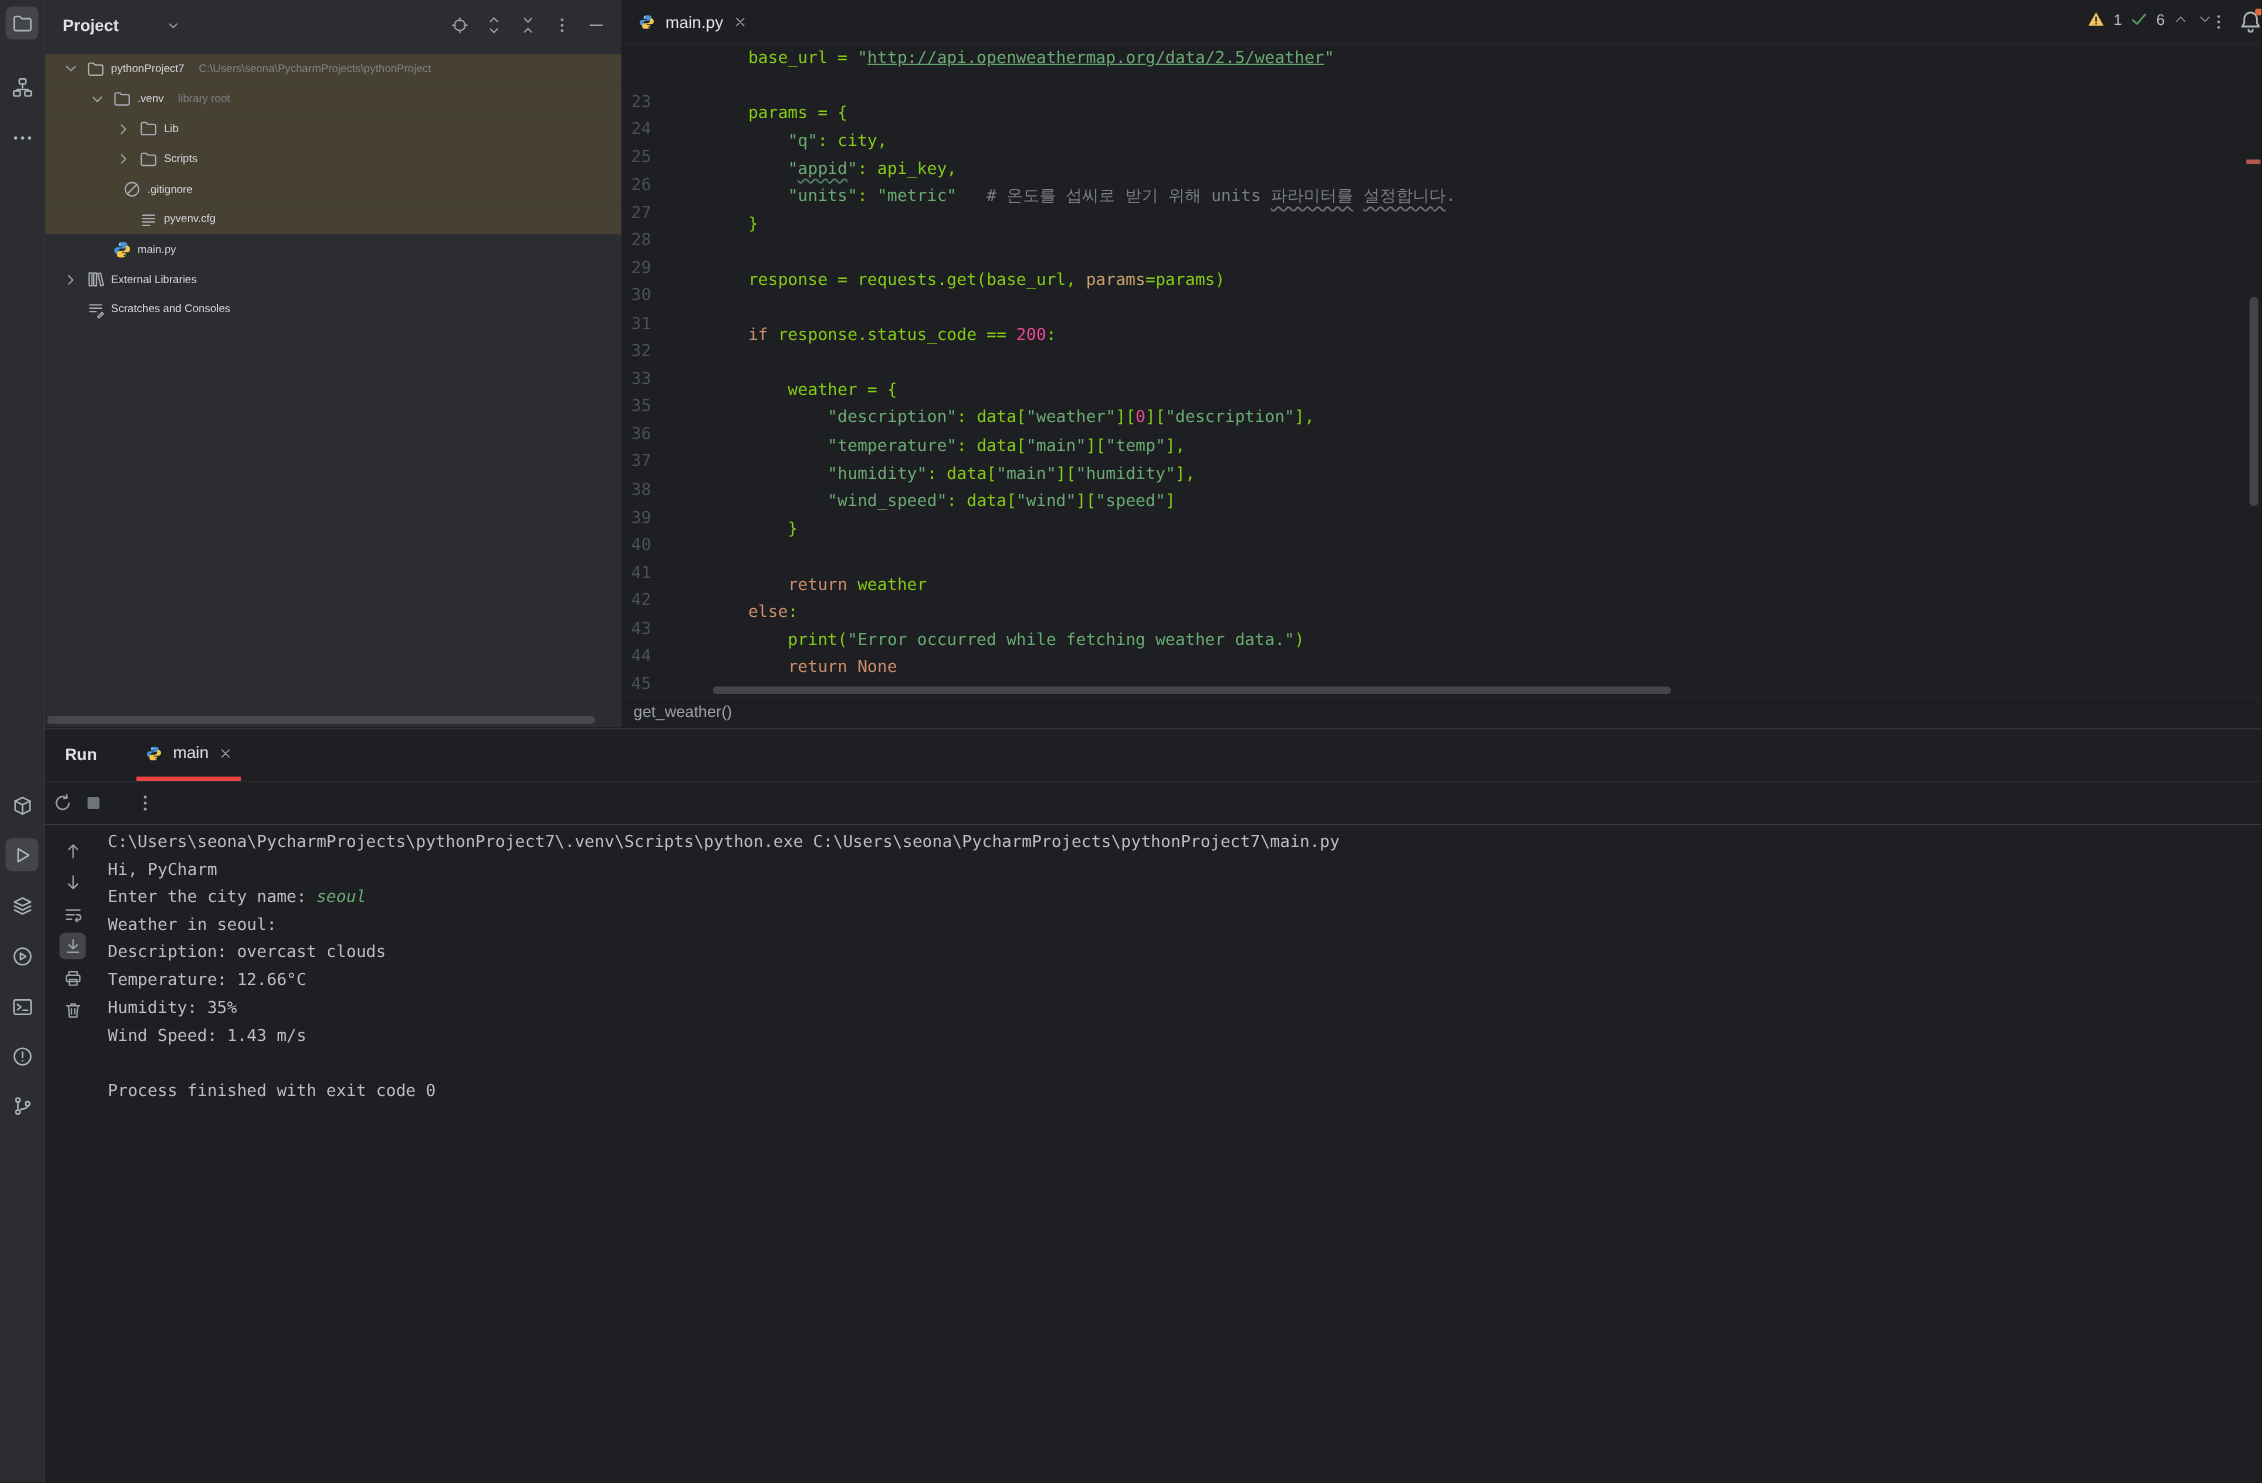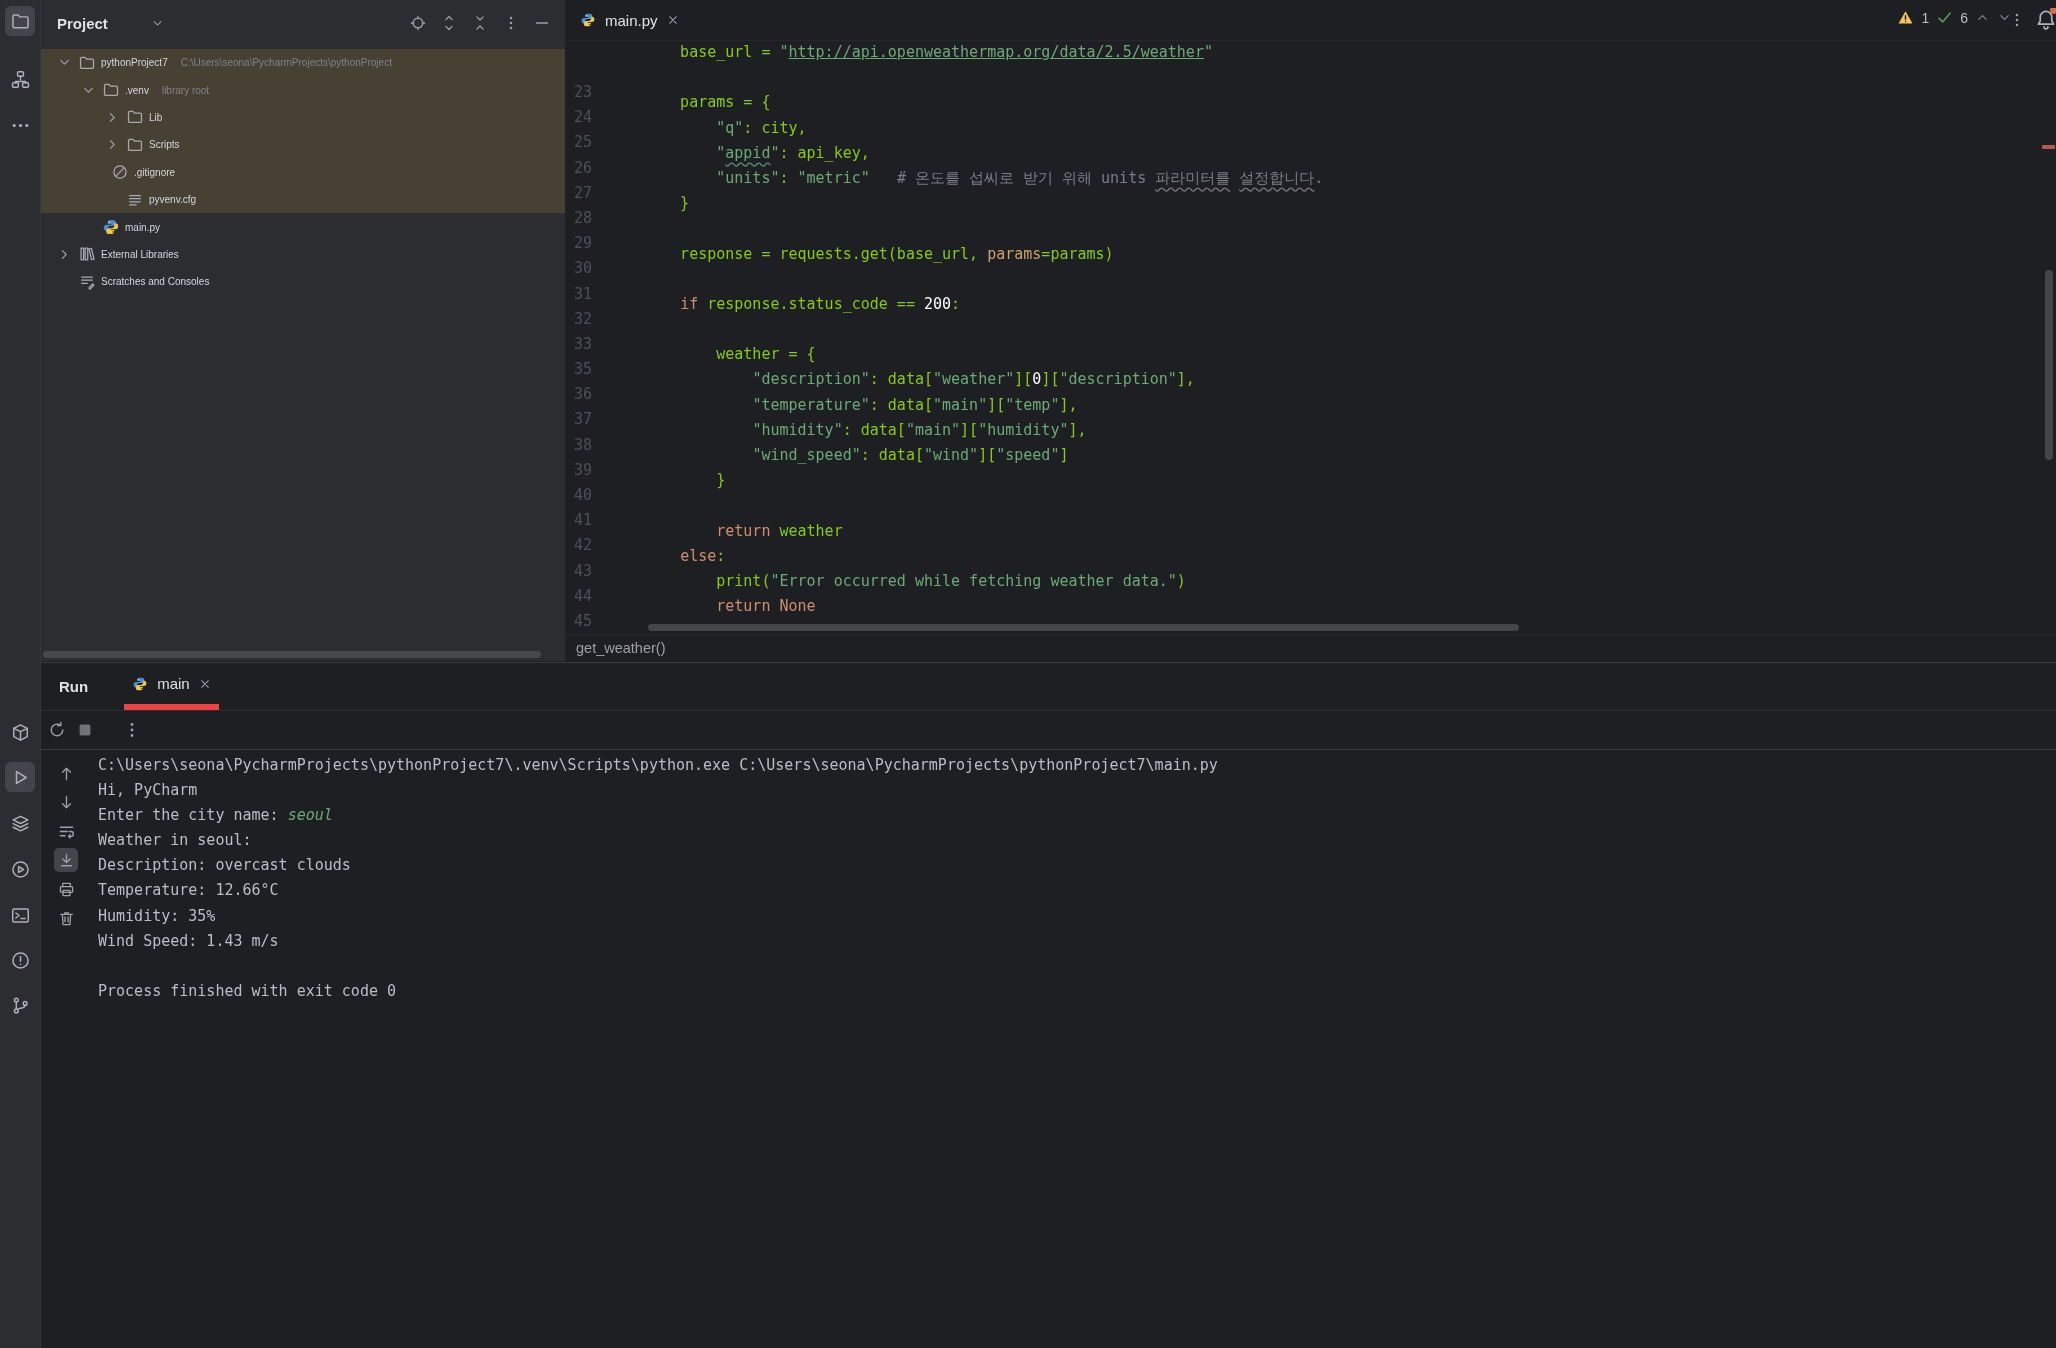--- a/index.html
+++ b/index.html
@@ -40,42 +40,42 @@
   .tab-kebab{position:absolute;right:30px;width:18px;height:18px;color:#9da0a8;}
   .bell-wrap{position:absolute;right:-10px;top:8px;width:32px;height:26px;color:#adb1b8;overflow:hidden;}
   .bell-wrap .i{width:24px;height:24px;}
   .bell-dot{position:absolute;right:9px;top:-1px;width:7px;height:7px;border-radius:50%;background:#e0683f;}
 
   .editor-body{position:absolute;top:40px;left:0;right:0;height:595px;overflow:hidden;
                font-family:"DejaVu Sans Mono","Liberation Mono",monospace;font-size:15px;}
   .code-line{display:flex;height:25.2px;line-height:25.2px;white-space:pre;}
   .ln{width:78px;flex:none;text-align:center;padding-right:44px;box-sizing:border-box;color:#4b5059;margin-top:40px;}
   .lc{flex:1;}
-  .d{color:#84cc16}.k{color:#cf8e6d}.s{color:#6aab73}.n{color:#ffffff}.c{color:#7a7e85}.np{color:#c9a26d}
+  .d{color:#84cc16}.k{color:#cf8e6d}.s{color:#6aab73}.n{color:#ec4899}.c{color:#7a7e85}.np{color:#c9a26d}
   .su{text-decoration:underline;}
   .st{text-decoration:underline;text-decoration-style:wavy;text-decoration-color:#55836b;text-underline-offset:4px;}
   .ct{text-decoration:underline;text-decoration-style:wavy;text-decoration-color:#6e7177;text-underline-offset:4px;}
 
   .inspect-widget{position:absolute;top:9px;right:44px;display:flex;align-items:center;gap:7px;font-size:14px;color:#bcbec4;z-index:3;}
   .inspect-widget .i{width:17px;height:17px;}
   .inspect-widget .dim{color:#8a8e95;width:15px;height:15px;}
 
   .ed-hscroll{position:absolute;top:624px;left:82px;width:871px;height:7px;border-radius:4px;background:#55575b;opacity:.7;z-index:2;}
   .ed-vscroll{position:absolute;top:270px;right:3px;width:8px;height:190px;border-radius:4px;background:#4d4f53;opacity:.8;z-index:2;}
   .stripe-mark{position:absolute;top:145px;right:1px;width:13px;height:4px;border-radius:1px;background:#b5584f;z-index:2;}
 
   .breadcrumb{position:absolute;bottom:0;left:0;right:0;height:26px;display:flex;align-items:center;
               padding-left:10px;font-size:14.5px;color:#9da0a8;background:#1e1f22;border-top:1px solid #26282b;}
 
   
   .run-panel{position:absolute;left:41px;top:662px;right:0;bottom:0;background:#1e1f22;border-top:1px solid #393b40;}
   .run-header{height:47px;display:flex;align-items:center;padding-left:18px;border-bottom:1px solid #2b2d30;}
   .run-title{color:#dfe1e5;font-weight:700;font-size:15px;}
   .run-tab{margin-left:36px;height:100%;box-sizing:border-box;display:flex;align-items:center;gap:9px;
-           padding:0 8px;color:#dfe1e5;font-size:15px;border-bottom:6px solid #ef4444;}
+           padding:0 8px;color:#dfe1e5;font-size:15px;border-bottom:4px solid #ef4444;}
   .run-toolbar{height:38px;display:flex;align-items:center;padding-left:6px;border-bottom:1px solid #393b40;color:#9da0a8;}
   .tbtn{width:20px;height:20px;display:inline-flex;margin-right:8px;}
   .tbtn.sep{margin-left:19px;}
   .run-body{position:absolute;top:87px;left:0;right:0;bottom:0;}
   .run-gutter{position:absolute;left:0;top:11px;width:50px;display:flex;flex-direction:column;align-items:center;gap:5px;color:#9da0a8;}
   .gut-btn{width:24px;height:24px;display:flex;align-items:center;justify-content:center;border-radius:5px;}
   .gut-btn svg{width:19px;height:19px;}
   .gut-btn.sel{background:#43454a;}
   .console{position:absolute;left:50px;top:0;right:0;bottom:0;padding:3px 0 0 7px;
            font-family:"DejaVu Sans Mono","Liberation Mono",monospace;font-size:15px;color:#bcbec4;}

